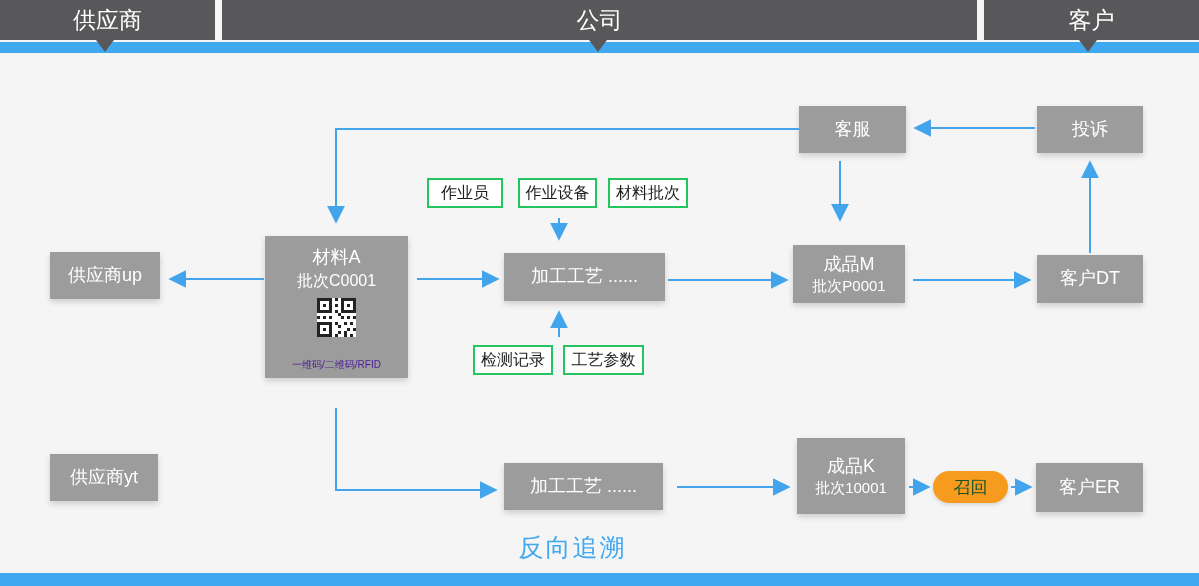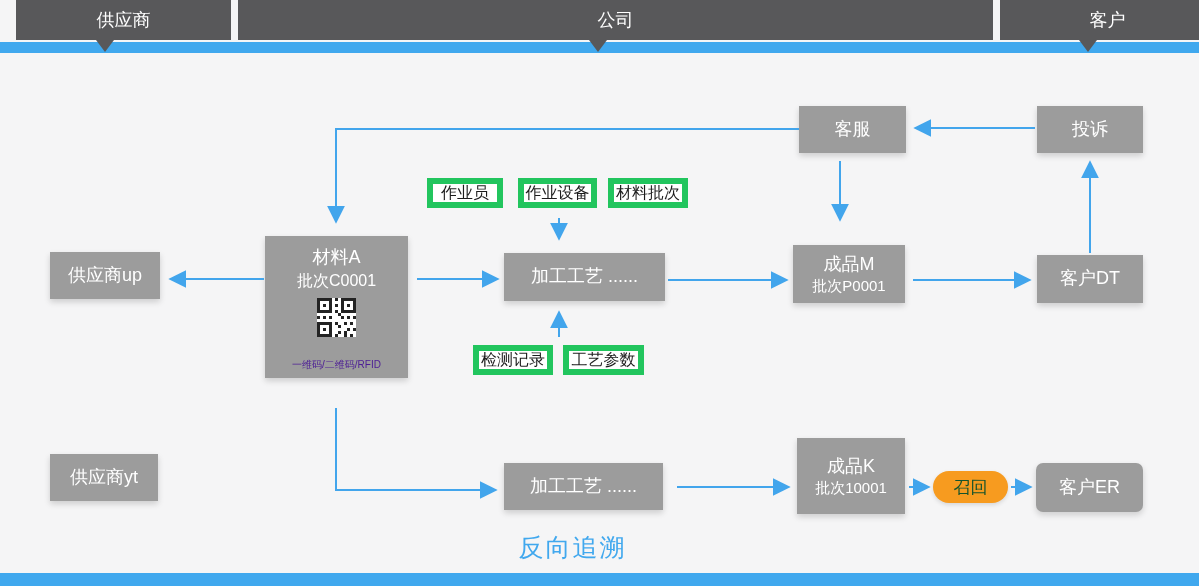--- a/index.html
+++ b/index.html
@@ -2,38 +2,38 @@
 <html><head>
 <meta charset="utf-8">
 <style>
   * { margin:0; padding:0; box-sizing:border-box; }
   html,body { width:1199px; height:586px; }
   body { font-family:"Liberation Sans","DejaVu Sans",sans-serif; background:#f5f5f6; }
   #canvas { position:relative; width:1199px; height:586px; background:#f5f5f6; overflow:hidden; }
 
   
   .hseg { position:absolute; top:0; height:40px; background:#58585a; color:#fff;
-          display:flex; align-items:center; justify-content:center; font-size:18px;margin-left:16px; }
+          display:flex; align-items:center; justify-content:center; font-size:23px; }
   .blue-bar { position:absolute; left:0; width:1199px; background:#40a8ee; }
   #bar-top { top:42px; height:11px; }
   #bar-bottom { top:573px; height:13px; }
   .notch { position:absolute; top:40px; width:0; height:0; z-index:3;
            border-left:9px solid transparent; border-right:9px solid transparent;
            border-top:12px solid #58585a; }
 
   
   .flow-title { position:absolute; left:455px; width:235px; text-align:center;
                 color:#41a8ee; font-size:25px; font-weight:500; letter-spacing:2px; }
 
   
   .gbox { position:absolute; background:#9c9c9c; color:#fff; display:flex; flex-direction:column;
           align-items:center; justify-content:center; font-size:18px; line-height:1.3;
           box-shadow:0 3px 6px rgba(0,0,0,0.16); }
   .gbox .sub { font-size:15px; }
-  .tag { position:absolute; height:30px; background:#fff; border:6px solid #22c55e; color:#1c1c1c;
+  .tag { position:absolute; height:30px; background:#fff; border:2px solid #22c55e; color:#1c1c1c;
          display:flex; align-items:center; justify-content:center; font-size:16px; }
   .pill { position:absolute; background:#f79b1f; color:#14532d; border-radius:16px;
           display:flex; align-items:center; justify-content:center; font-size:17px;
           box-shadow:0 2px 4px rgba(0,0,0,0.12); }
 
   #node-material-a { left:265px; top:236px; width:143px; height:142px; justify-content:flex-start; padding-top:10px; }
   #node-material-a .mat-title { font-size:18px; }
   #node-material-a .mat-batch { font-size:16px; margin-top:2px; }
   #node-material-a .qr { margin-top:6px; }
   #node-material-a .mat-codes { font-size:10px; margin-top:21px; color:#4c1d95; }
@@ -133,21 +133,21 @@
 
   <div class="gbox" style="left:797px;top:438px;width:108px;height:76px;">
     <span>成品K</span>
     <span class="sub">批次10001</span>
   </div>
 
   <div class="pill" style="left:933px;top:471px;width:75px;height:32px;">
     <span>召回</span>
   </div>
 
-  <div class="gbox" style="left:1036px;top:463px;width:107px;height:49px;border-radius:7px;">
+  <div class="gbox" style="left:1036px;top:463px;width:107px;height:49px;">
     <span>客户ER</span>
   </div>
 
   <div class="tag" style="left:427px;top:178px;width:76px;">
     <span>作业员</span>
   </div>
   <div class="tag" style="left:518px;top:178px;width:79px;">
     <span>作业设备</span>
   </div>
   <div class="tag" style="left:608px;top:178px;width:80px;">

